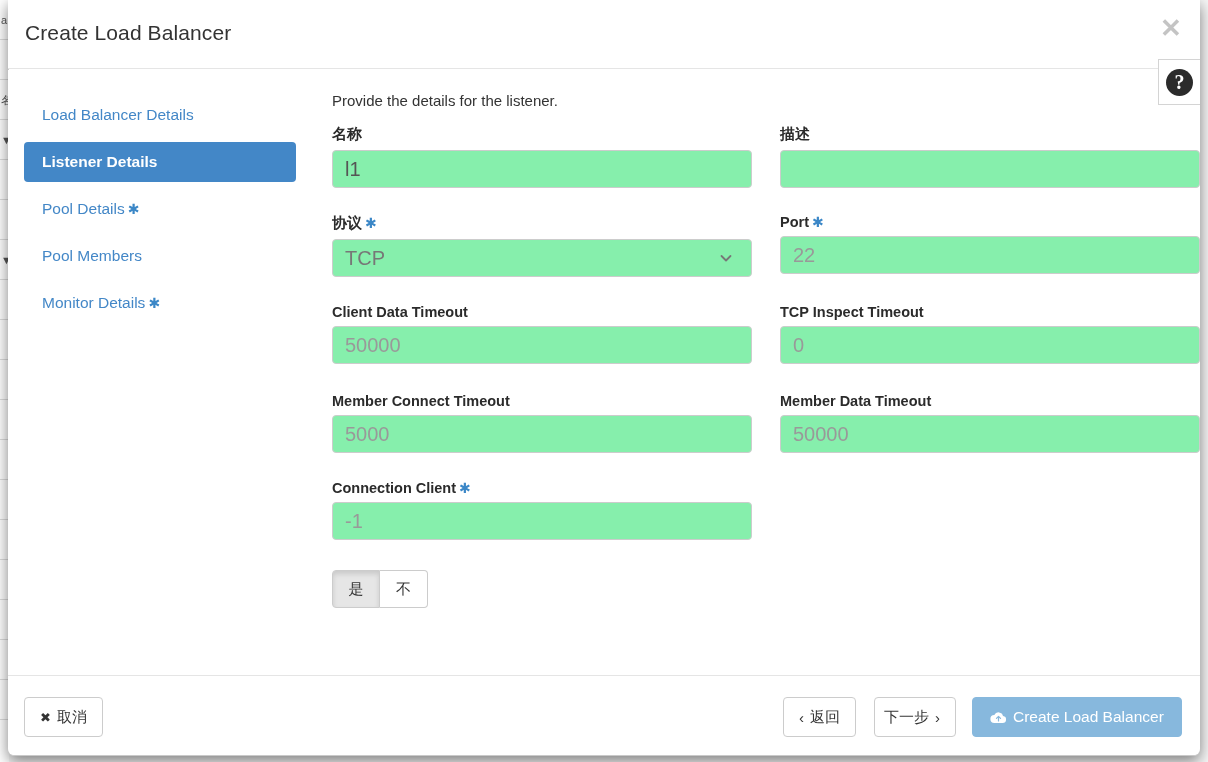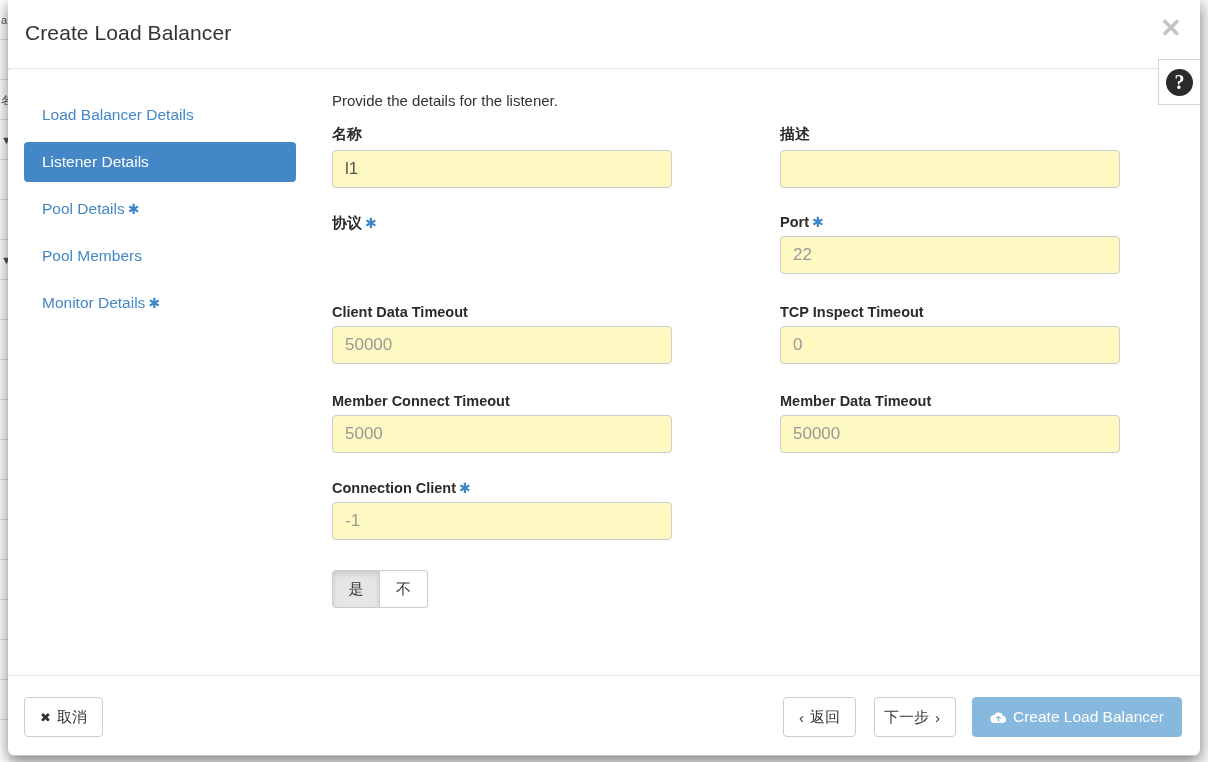--- a/index.html
+++ b/index.html
@@ -92,21 +92,21 @@
     color: #4387c7;
     border-radius: 4px;
     margin-bottom: 7px;
     cursor: pointer;
     text-decoration: none;
     white-space: nowrap;
   }
   .nav-item.active {
     background: #4387c7;
     color: #ffffff;
-    font-weight: 400;
+    font-weight: 700;
   }
   .req-star {
     color: #3b87c7;
     font-size: 14px;
     margin-left: 3px;
     font-family: "DejaVu Sans", sans-serif;
   }
 
   
   #form-area {
@@ -121,27 +121,27 @@
   .col-right { position: absolute; left: 448px; width: 413px; }
 
   .field { position: absolute; width: 413px; }
   .field-label {
     font-size: 14.5px; color: #2b2b2b; font-weight: bold;
     margin-bottom: 6px; display: block;
     font-family: "Liberation Sans", sans-serif;
   }
   .cjk-label { font-size: 15px; }
   .text-input, .select-input {
-    width: 340px; height: 38px;
+    width: 420px; height: 38px;
     border: 1px solid #ccc;
     border-radius: 4px;
     padding: 6px 12px;
-    font-size: 17px;
+    font-size: 20px;
     color: #555;
-    background: #fef9c3;
+    background: #86efac;
     font-family: "Liberation Sans", sans-serif;
     outline: none;
   }
   .text-input::placeholder { color: #999; }
   .select-wrap { position: relative; width: 413px; }
   .select-input {
     appearance: none; -webkit-appearance: none;
     padding-right: 30px; color: #777;
     cursor: pointer;
   }
@@ -266,20 +266,28 @@
       <input class="text-input" type="text" value="l1" style="">
     </div>
 
     <div class="field col-right" style="top:55px;">
       <label class="field-label cjk-label">描述</label>
       <input class="text-input" type="text" value="" style="">
     </div>
 
     <div class="field col-left" style="top:144px;">
       <label class="field-label cjk-label"><span>协议</span><span class="req-star">✱</span></label>
+      <div class="select-wrap">
+        <select class="select-input">
+          <option>TCP</option>
+        </select>
+        <svg class="chevron" viewBox="0 0 12 12">
+          <path d="M1.5 4 L6 8.5 L10.5 4" stroke="#777" stroke-width="1.8" fill="none" stroke-linecap="round" stroke-linejoin="round"></path>
+        </svg>
+      </div>
     </div>
 
     <div class="field col-right" style="top:144px;">
       <label class="field-label"><span>Port</span><span class="req-star">✱</span></label>
       <input class="text-input" type="text" placeholder="22" style="">
     </div>
 
     <div class="field col-left" style="top:234px;">
       <label class="field-label">Client Data Timeout</label>
       <input class="text-input" type="text" placeholder="50000" style="">

